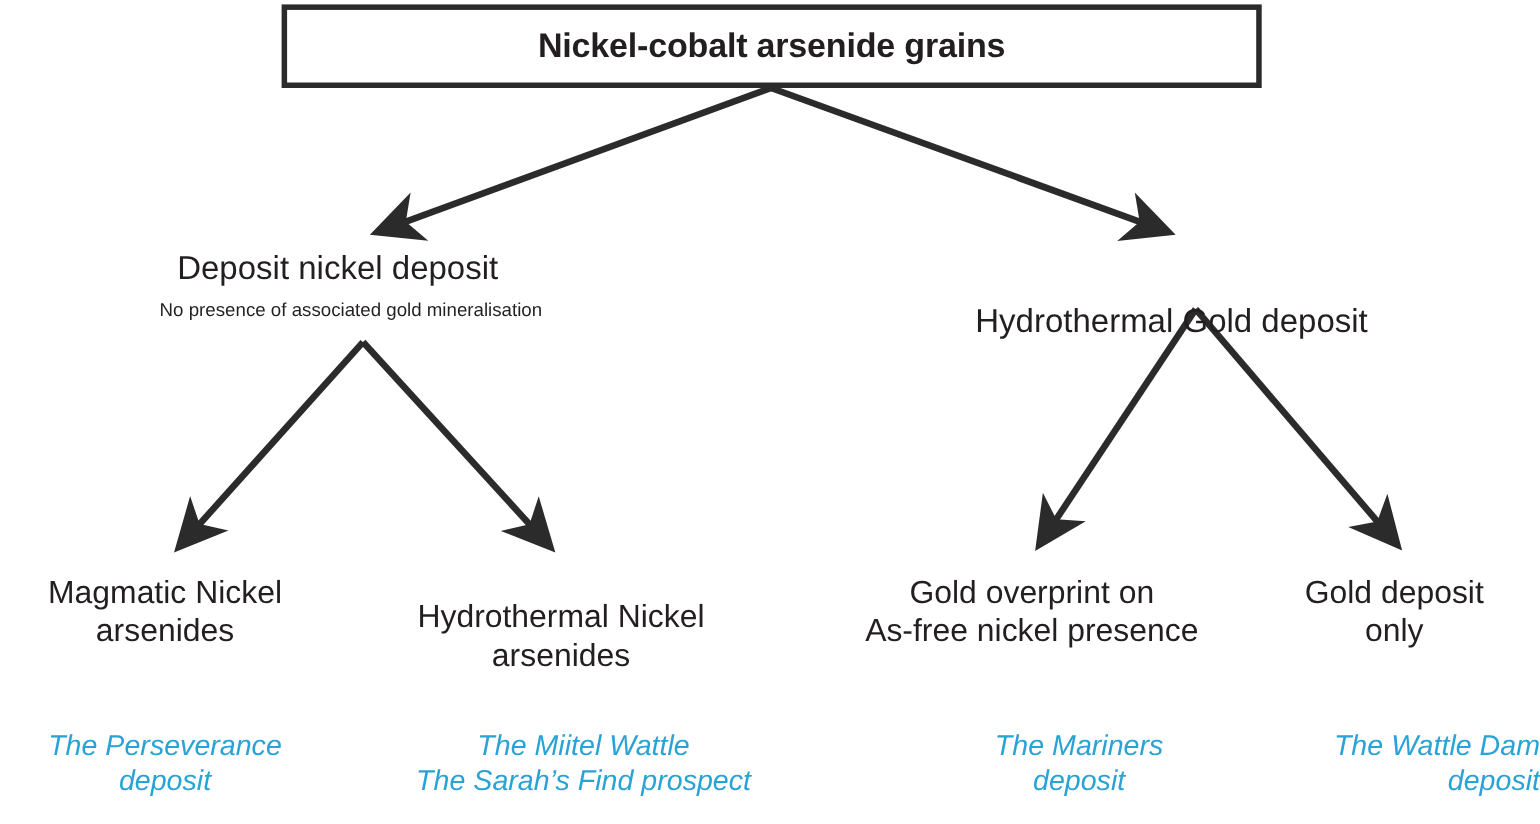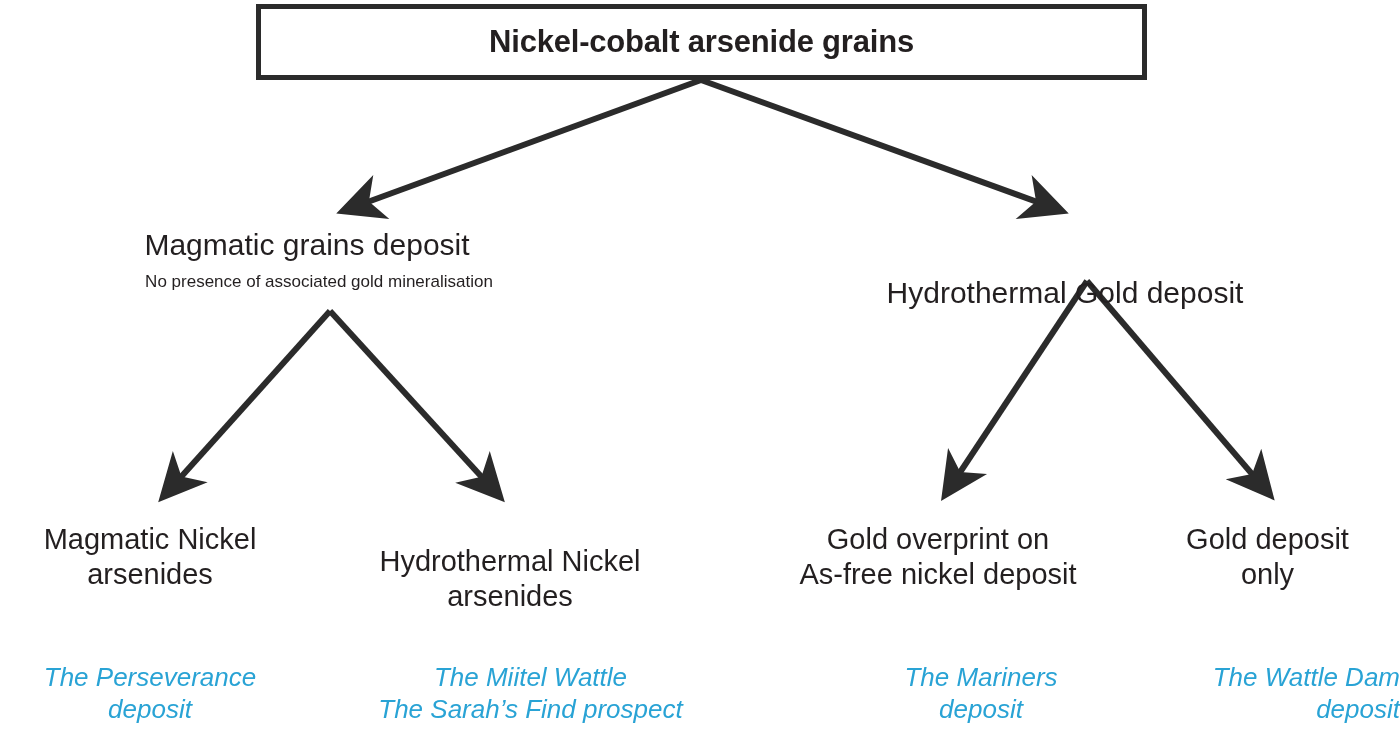--- a/index.html
+++ b/index.html
@@ -102,21 +102,21 @@
 
     <line x1="1087" y1="281" x2="945" y2="495" stroke="#2b2b2b" stroke-width="6" marker-end="url(#ah)"></line>
     <line x1="1087" y1="281" x2="1270" y2="495" stroke="#2b2b2b" stroke-width="6" marker-end="url(#ah)"></line>
   </svg>
 
   <div class="root-box">
     <span class="root-box-label">Nickel-cobalt arsenide grains</span>
   </div>
 
   <div class="node level2" style="left:57px; top:228px; width:500px;">
-    <span>Magmatic grains deposit</span>
+    <span>Deposit nickel deposit</span>
   </div>
   <div class="level2-sub" style="left:69px; top:272px; width:500px;">
     <span>No presence of associated gold mineralisation</span>
   </div>
 
   <div class="node level2" style="left:815px; top:228px; width:500px;margin-top:48px;">
     <span>Hydrothermal Gold deposit</span>
   </div>
 
   <div class="node level3" style="left:0px; top:522px; width:300px;">
@@ -124,21 +124,21 @@
     <div>arsenides</div>
   </div>
 
   <div class="node level3" style="left:340px; top:504px; width:340px;margin-top:40px;">
     <div>Hydrothermal Nickel</div>
     <div>arsenides</div>
   </div>
 
   <div class="node level3" style="left:748px; top:522px; width:380px;">
     <div>Gold overprint on</div>
-    <div>As-free nickel deposit</div>
+    <div>As-free nickel presence</div>
   </div>
 
   <div class="node level3" style="left:1135px; top:522px; width:265px;">
     <div>Gold deposit</div>
     <div>only</div>
   </div>
 
   <div class="node leaf" style="left:0px; top:662px; width:300px;">
     <span class="leaf-line">The Perseverance</span>
     <span class="leaf-line">deposit</span>

